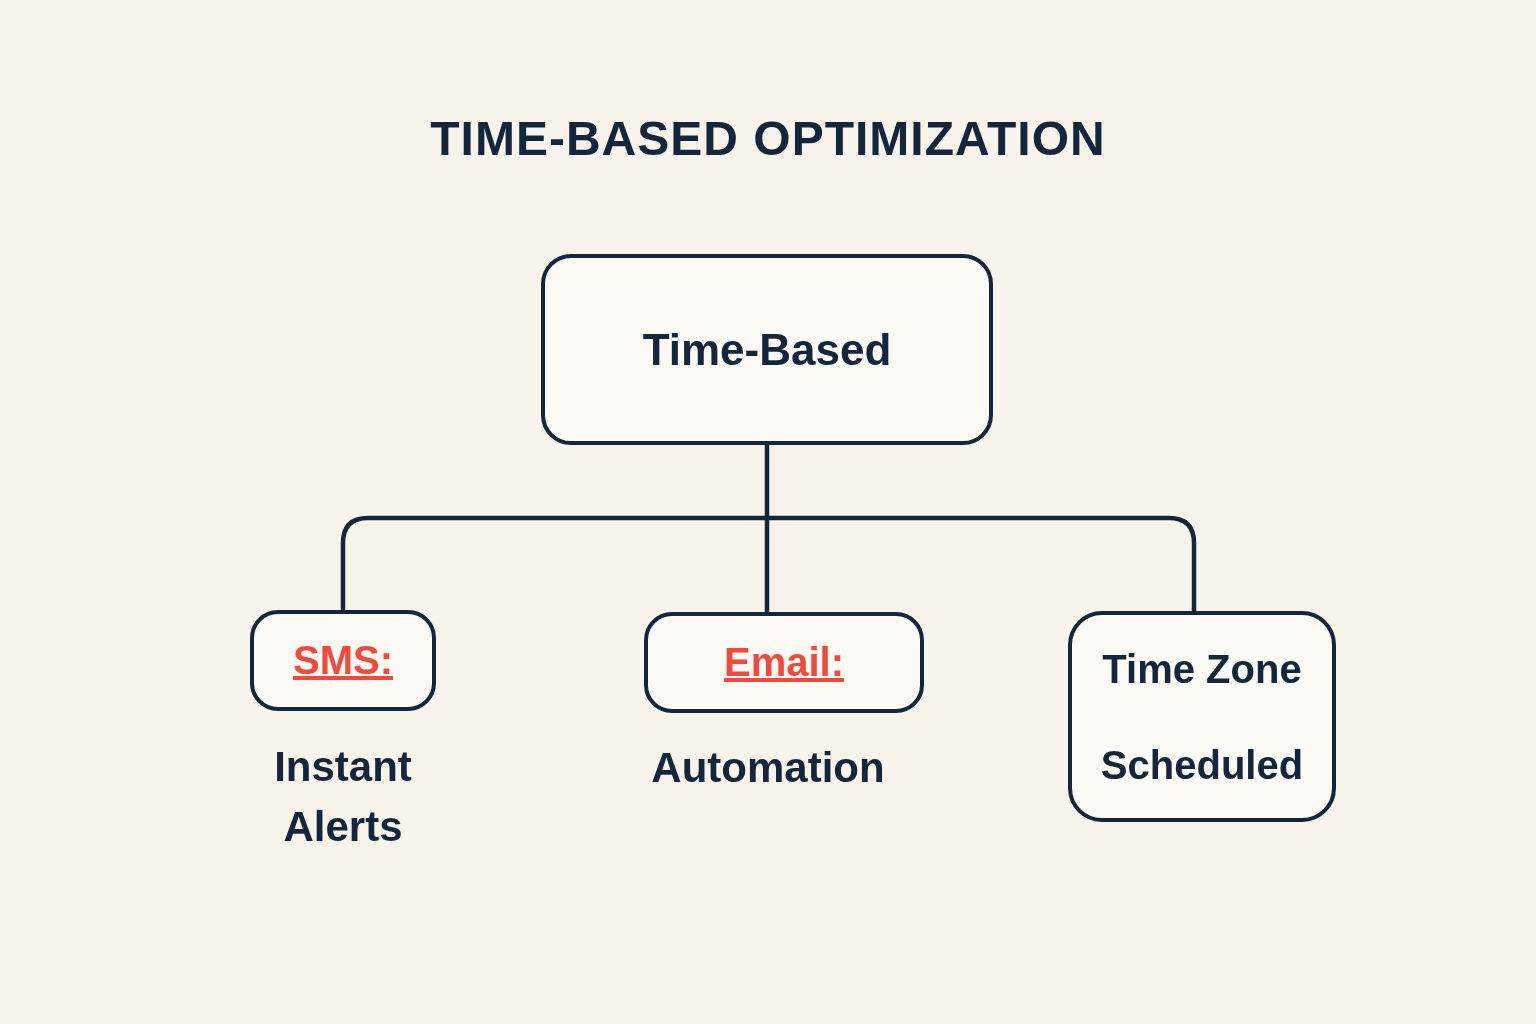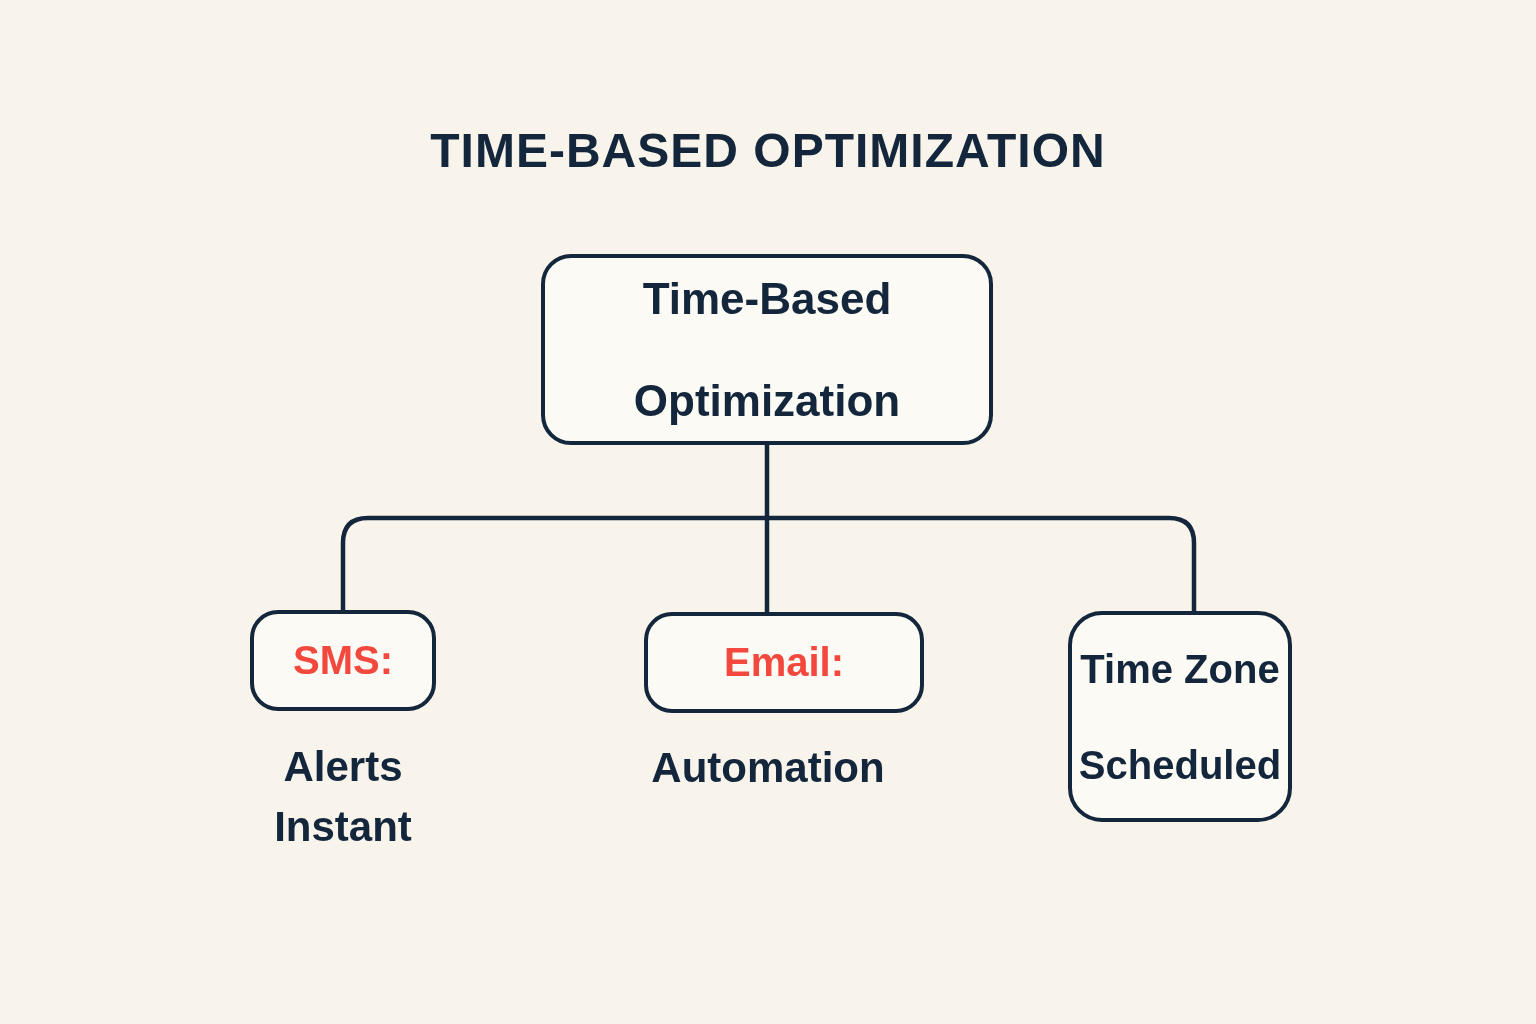--- a/index.html
+++ b/index.html
@@ -15,21 +15,21 @@
     width: 1536px;
     height: 1024px;
     background: var(--background);
     font-family: "Liberation Sans", sans-serif;
     color: var(--ink);
     overflow: hidden;
   }
   .title {
     position: absolute;
     left: 0;
-    top: 116px;
+    top: 104px;
     width: 100%;
     text-align: center;
     font-size: 48px;
     line-height: 70px;
     font-weight: 800;
     letter-spacing: 1px;
     color: var(--ink);
   }
   .connectors {
     position: absolute;
@@ -66,25 +66,25 @@
     font-weight: 600;
   }
   .small-node {
     height: 101px;
     border-radius: 28px;
     font-size: 40px;
     font-weight: 700;
   }
   .sms-node   { left: 250px; top: 610px; width: 186px; }
   .email-node { left: 644px; top: 612px; width: 280px; }
-  .accent-label { color: var(--accent); }
+  .accent-label { color: var(--accent); text-decoration: underline; }
   .tz-node {
     left: 1068px;
     top: 611px;
-    width: 224px;
+    width: 268px;
     height: 211px;
     border-radius: 34px;
     font-size: 40px;
     line-height: 56px;
     font-weight: 600;
   }
   .caption {
     position: absolute;
     width: 300px;
     text-align: center;
@@ -104,29 +104,28 @@
 
   <div class="title">TIME-BASED OPTIMIZATION</div>
 
   <svg class="connectors" viewBox="0 0 1536 1024" xmlns="http://www.w3.org/2000/svg">
     <path d="M767 445 L767 612"></path>
     <path d="M343 610 L343 543 Q343 518 368 518 L1169 518 Q1194 518 1194 543 L1194 611"></path>
   </svg>
 
   <div class="node root-node">
     <span>Time-Based</span>
-    <span>Optimization</span>
   </div>
 
   <div class="node small-node sms-node">
     <span class="accent-label">SMS:</span>
   </div>
   <div class="caption sms-caption">
+    <span>Instant</span>
     <span>Alerts</span>
-    <span>Instant</span>
   </div>
 
   <div class="node small-node email-node">
     <span class="accent-label">Email:</span>
   </div>
   <div class="caption email-caption">
     <span>Automation</span>
   </div>
 
   <div class="node tz-node">

